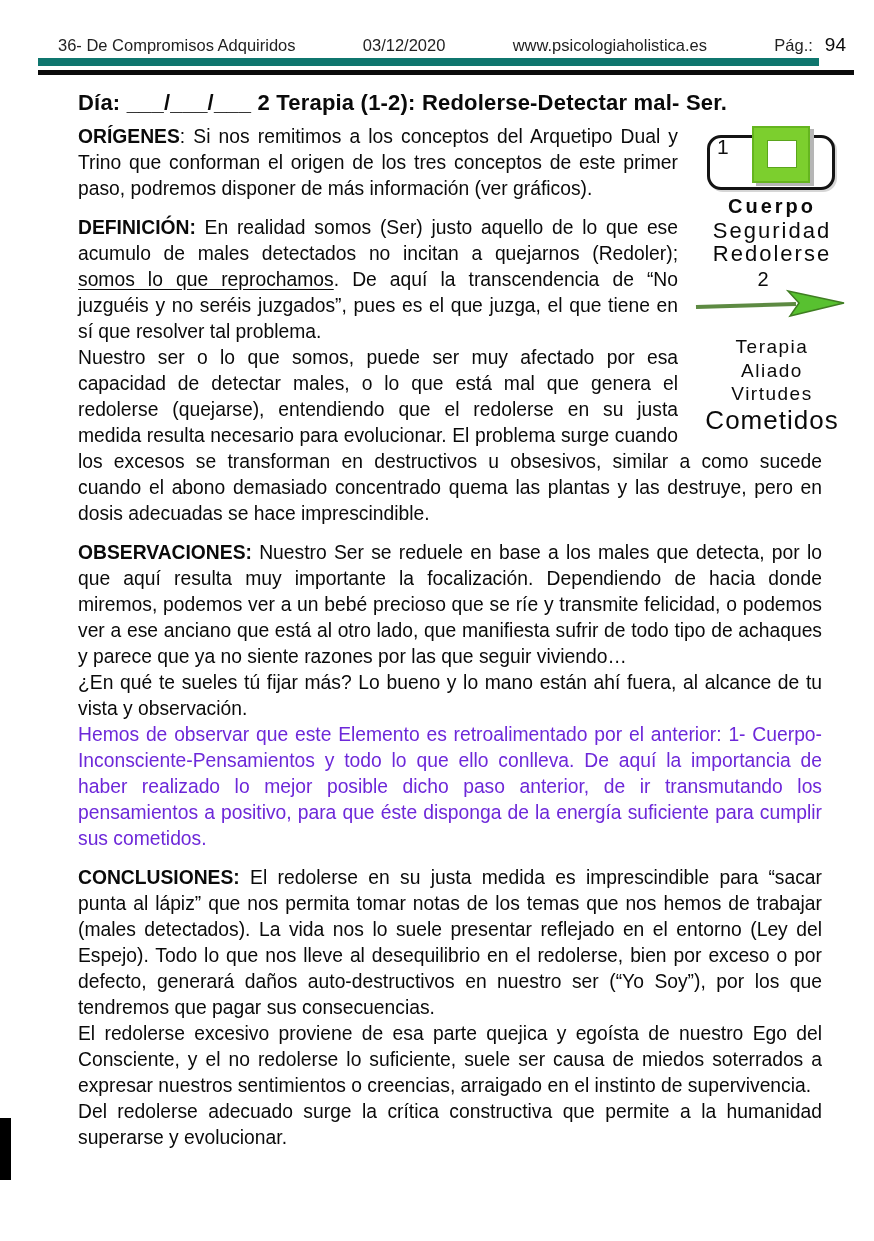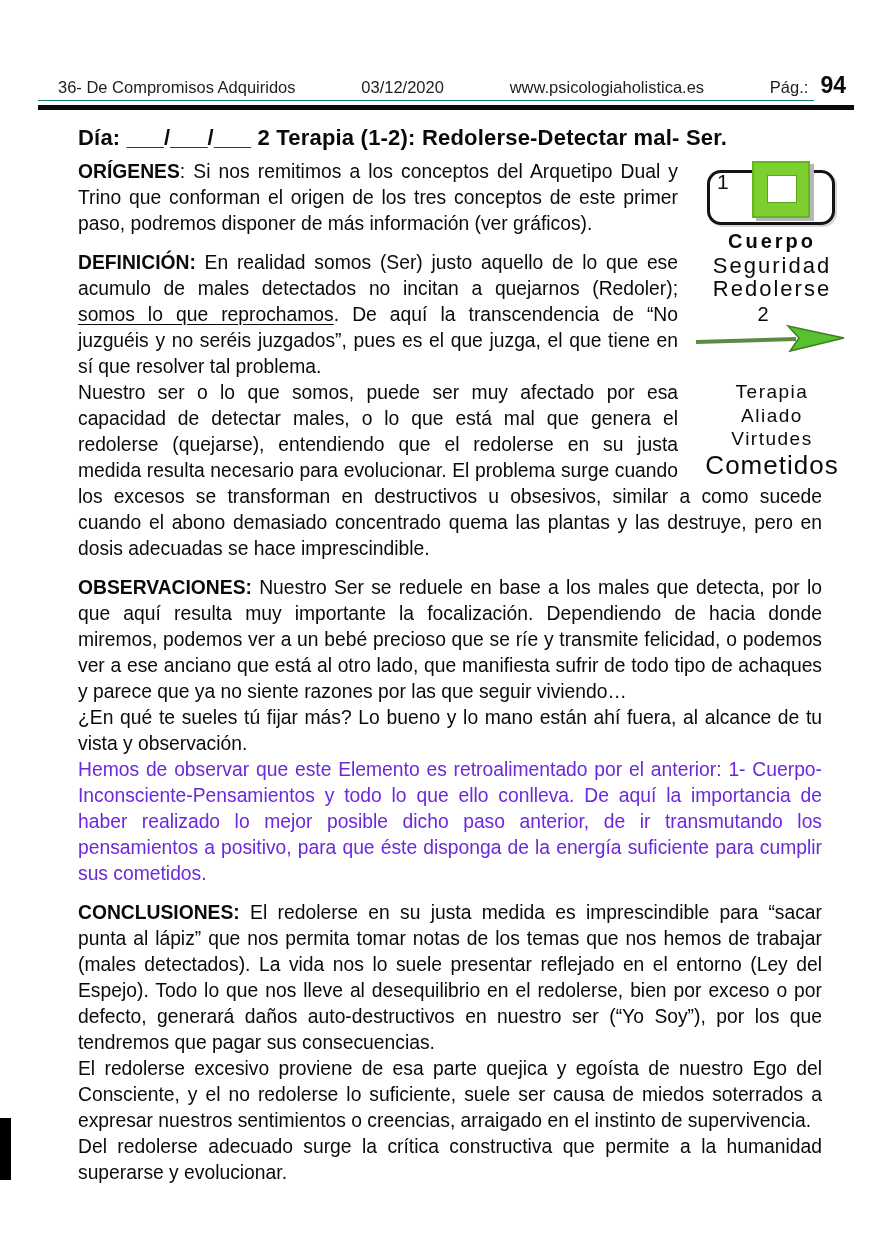--- a/index.html
+++ b/index.html
@@ -22,34 +22,33 @@
     border-bottom: 5px solid #0b0b0b;
     padding-bottom: 4px;
     display: flex;
     align-items: baseline;
   }
   .header-underlined {
     flex: 1;
     display: flex;
     justify-content: space-between;
     align-items: flex-end;
-    border-bottom: 1px solid #0f766e;
+    border-bottom: 8px solid #0f766e;
     padding: 0 6px 3px 20px;
     margin-right: 4px;
   }
   .header-underlined span {
     font-size: 16.5px;
     color: #222;
     white-space: nowrap;
   }
   .page-number {
-    font-weight: bold;
-    font-size: 23px;
+    font-weight: normal;
+    font-size: 19px;
     padding: 0 8px 0 2px;
-    margin-top: 38px;
   }
 
   
   .doc-title {
     margin: 15px 52px 8px 78px;
     font-size: 22px;
     font-weight: bold;
     letter-spacing: 0.2px;
     white-space: nowrap;
   }
@@ -109,21 +108,21 @@
     position: absolute;
     left: 13px; top: 12px;
     width: 28px; height: 26px;
     background: #ffffff;
     border: 1px solid #5aa51c;
   }
   .sb-cuerpo   { font-weight: bold; font-size: 20px; letter-spacing: 3px; line-height: 25px; }
   .sb-mid      { font-size: 22px; letter-spacing: 2px; line-height: 23px; }
   .sb-two      { font-size: 20px; line-height: 22px; margin-top: 3px; margin-right: 18px; }
   .sb-arrow    { height: 30px; margin-top: -2px; }
-  .sb-group2   { margin-top: 27px; font-size: 19px; letter-spacing: 1.5px; line-height: 23px; }
+  .sb-group2   { margin-top: 17px; font-size: 19px; letter-spacing: 1.5px; line-height: 23px; }
   .sb-cometidos{ font-size: 26px; letter-spacing: 1px; line-height: 26px; margin-top: 2px; }
 
   
   .edge-artifact {
     position: absolute;
     left: 0; top: 1118px;
     width: 11px; height: 62px;
     background: #000;
   }
 </style>

